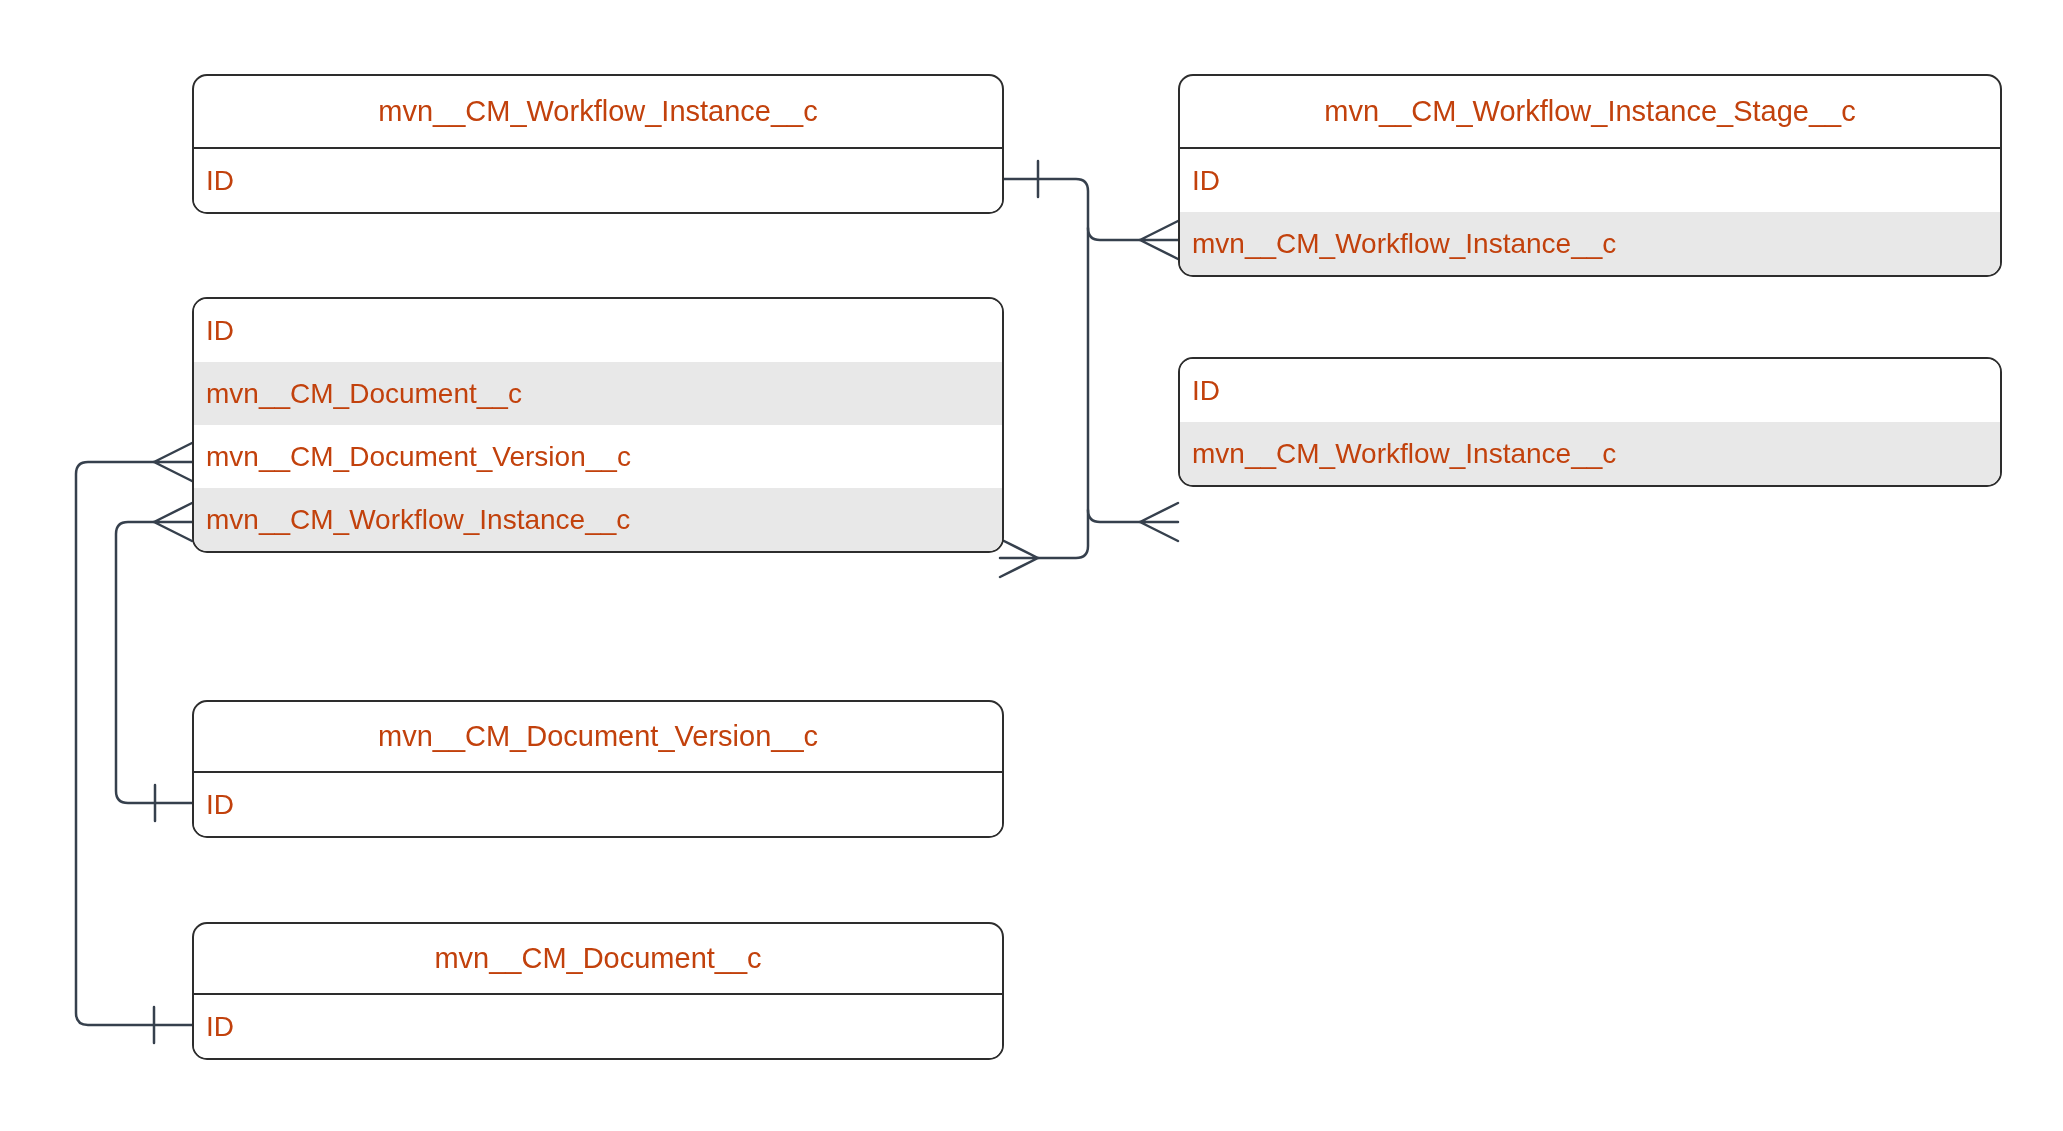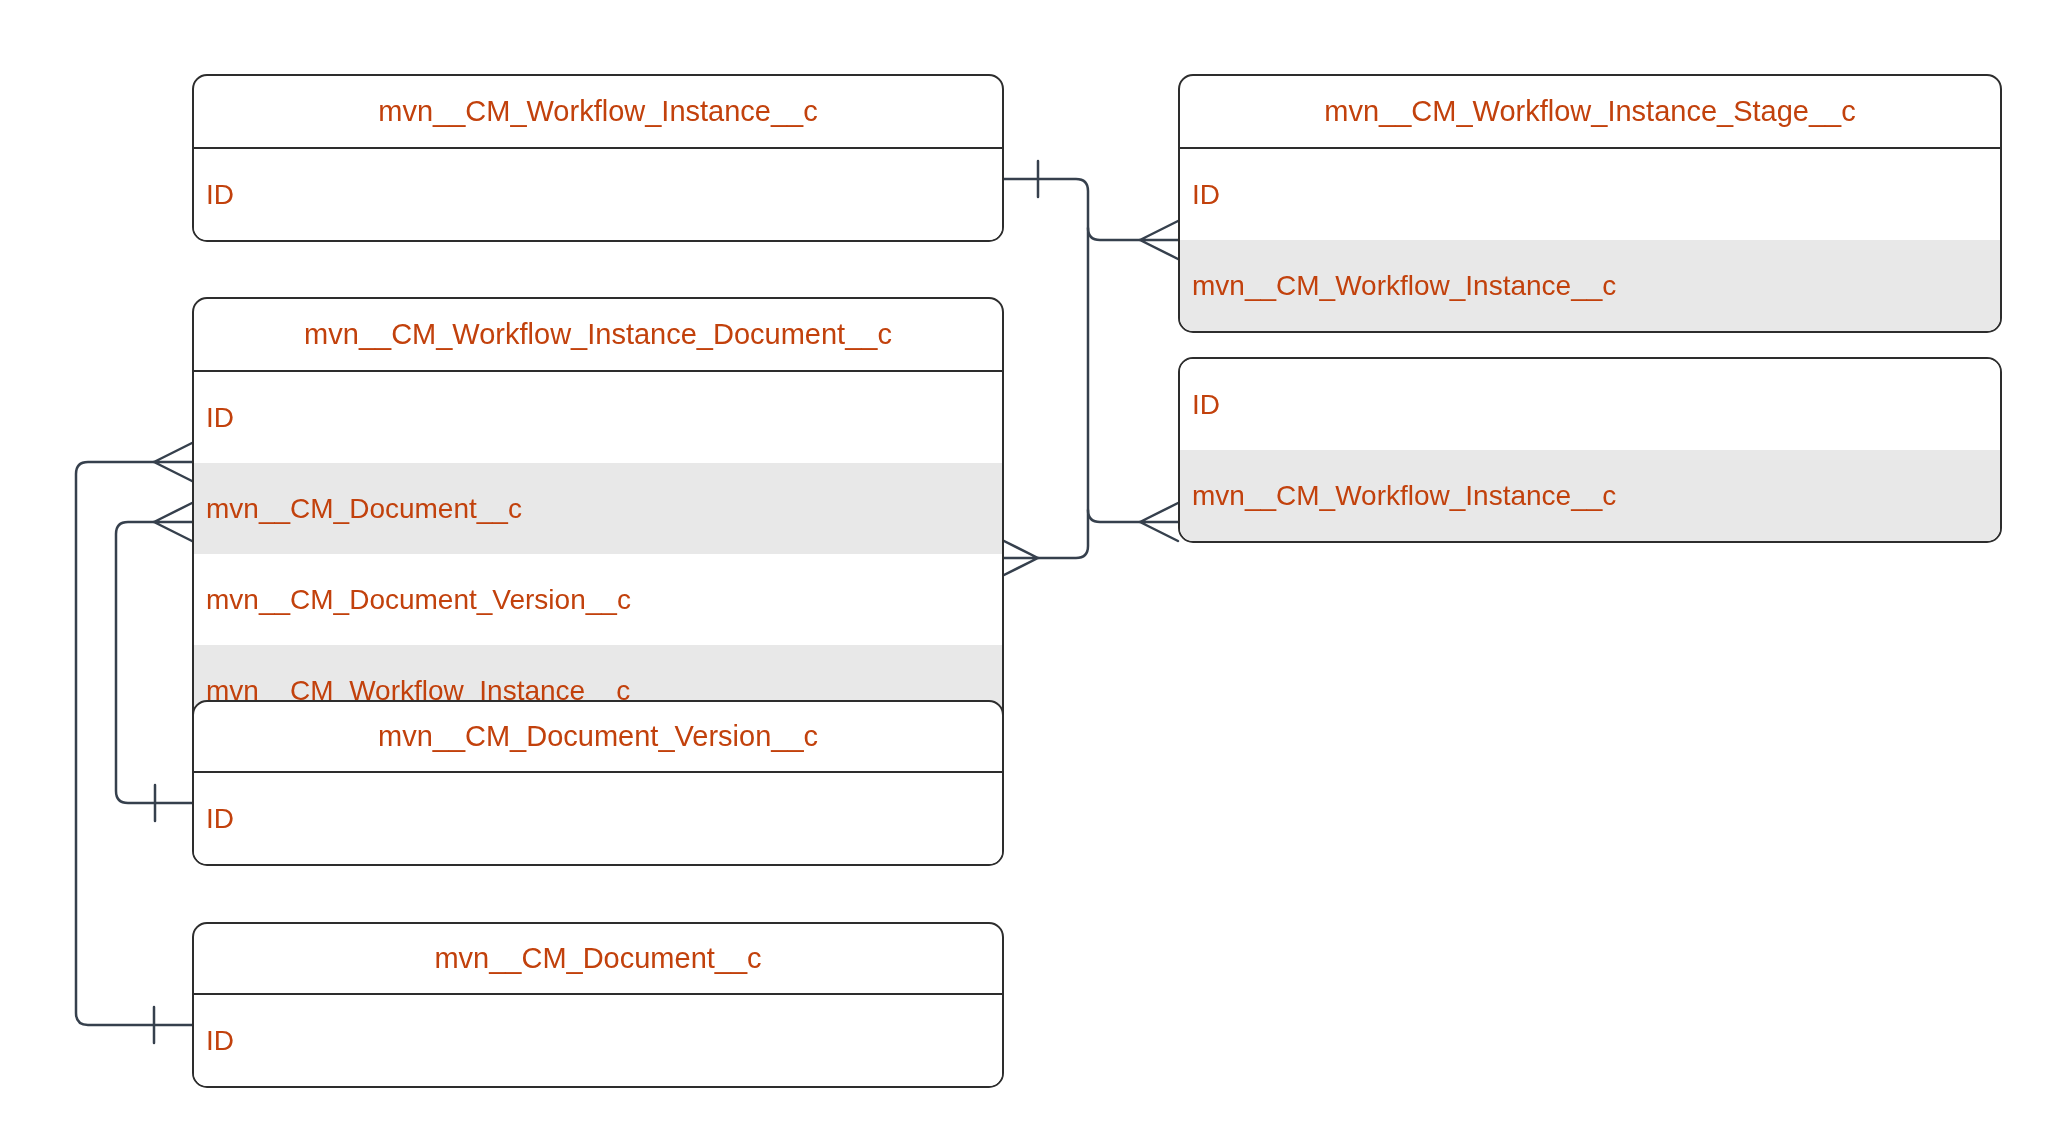--- a/index.html
+++ b/index.html
@@ -32,21 +32,21 @@
     justify-content: center;
     border-bottom: 2.5px solid #2d2d2d;
     font-size: 29px;
     white-space: nowrap;
   }
   .entity.small-header .title { height: 69px; }
   .entity .rows .row {
     height: 59px;
     display: flex;
     align-items: center;
-    padding: 16px 12px;
+    padding: 2px 12px;
     font-size: 28px;
     white-space: nowrap;
     background: #ffffff;
   }
   .entity .rows .row:nth-child(even) { background: #e8e8e8; }
   .edge { stroke: #36404d; stroke-width: 2.5; fill: none; stroke-linecap: round; stroke-linejoin: round; }
 </style>
 </head>
 <body>
 
@@ -86,21 +86,20 @@
 
   <div class="entity" style="left:1178px; top:74px; width:820px;">
     <div class="title">mvn__CM_Workflow_Instance_Stage__c</div>
     <div class="rows">
       <div class="row">ID</div>
       <div class="row">mvn__CM_Workflow_Instance__c</div>
     </div>
   </div>
 
   <div class="entity" style="left:192px; top:297px; width:808px;">
-    <div class="title">mvn__CM_Workflow_Instance_Document__c</div>
     <div class="rows">
       <div class="row">ID</div>
       <div class="row">mvn__CM_Document__c</div>
       <div class="row">mvn__CM_Document_Version__c</div>
       <div class="row">mvn__CM_Workflow_Instance__c</div>
     </div>
   </div>
 
   <div class="entity" style="left:1178px; top:357px; width:820px;">
     <div class="rows">

